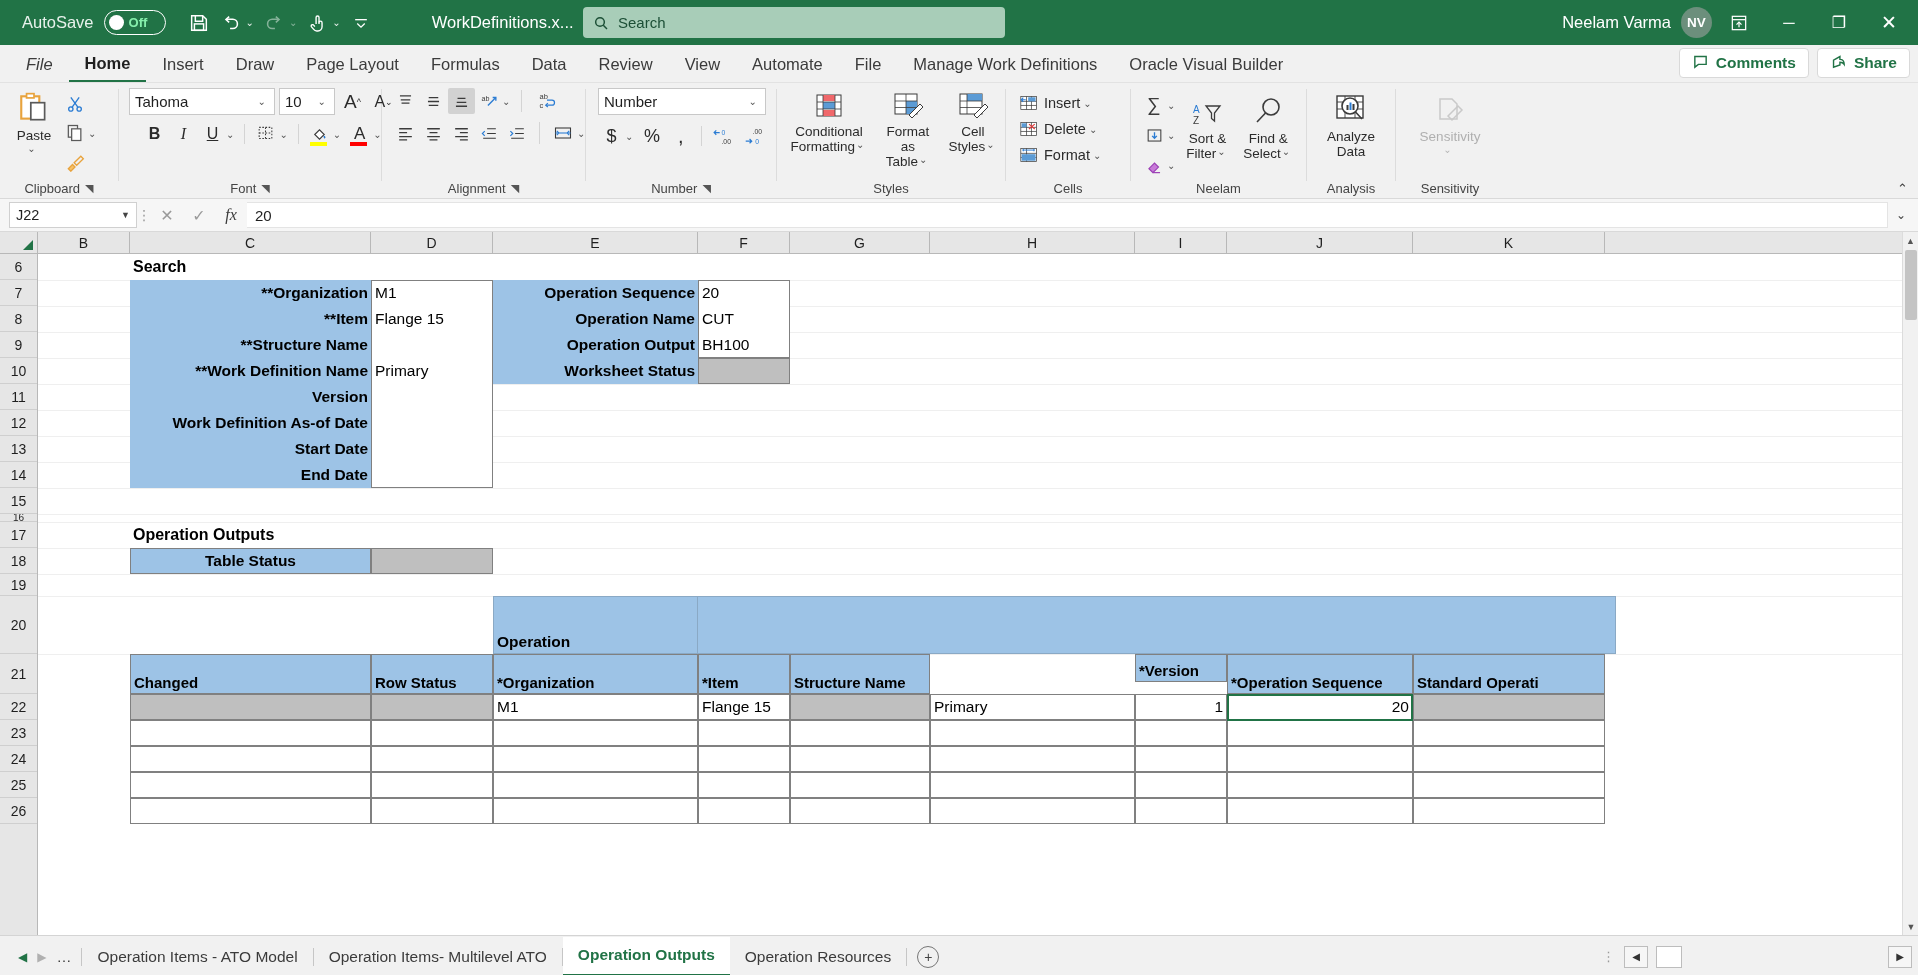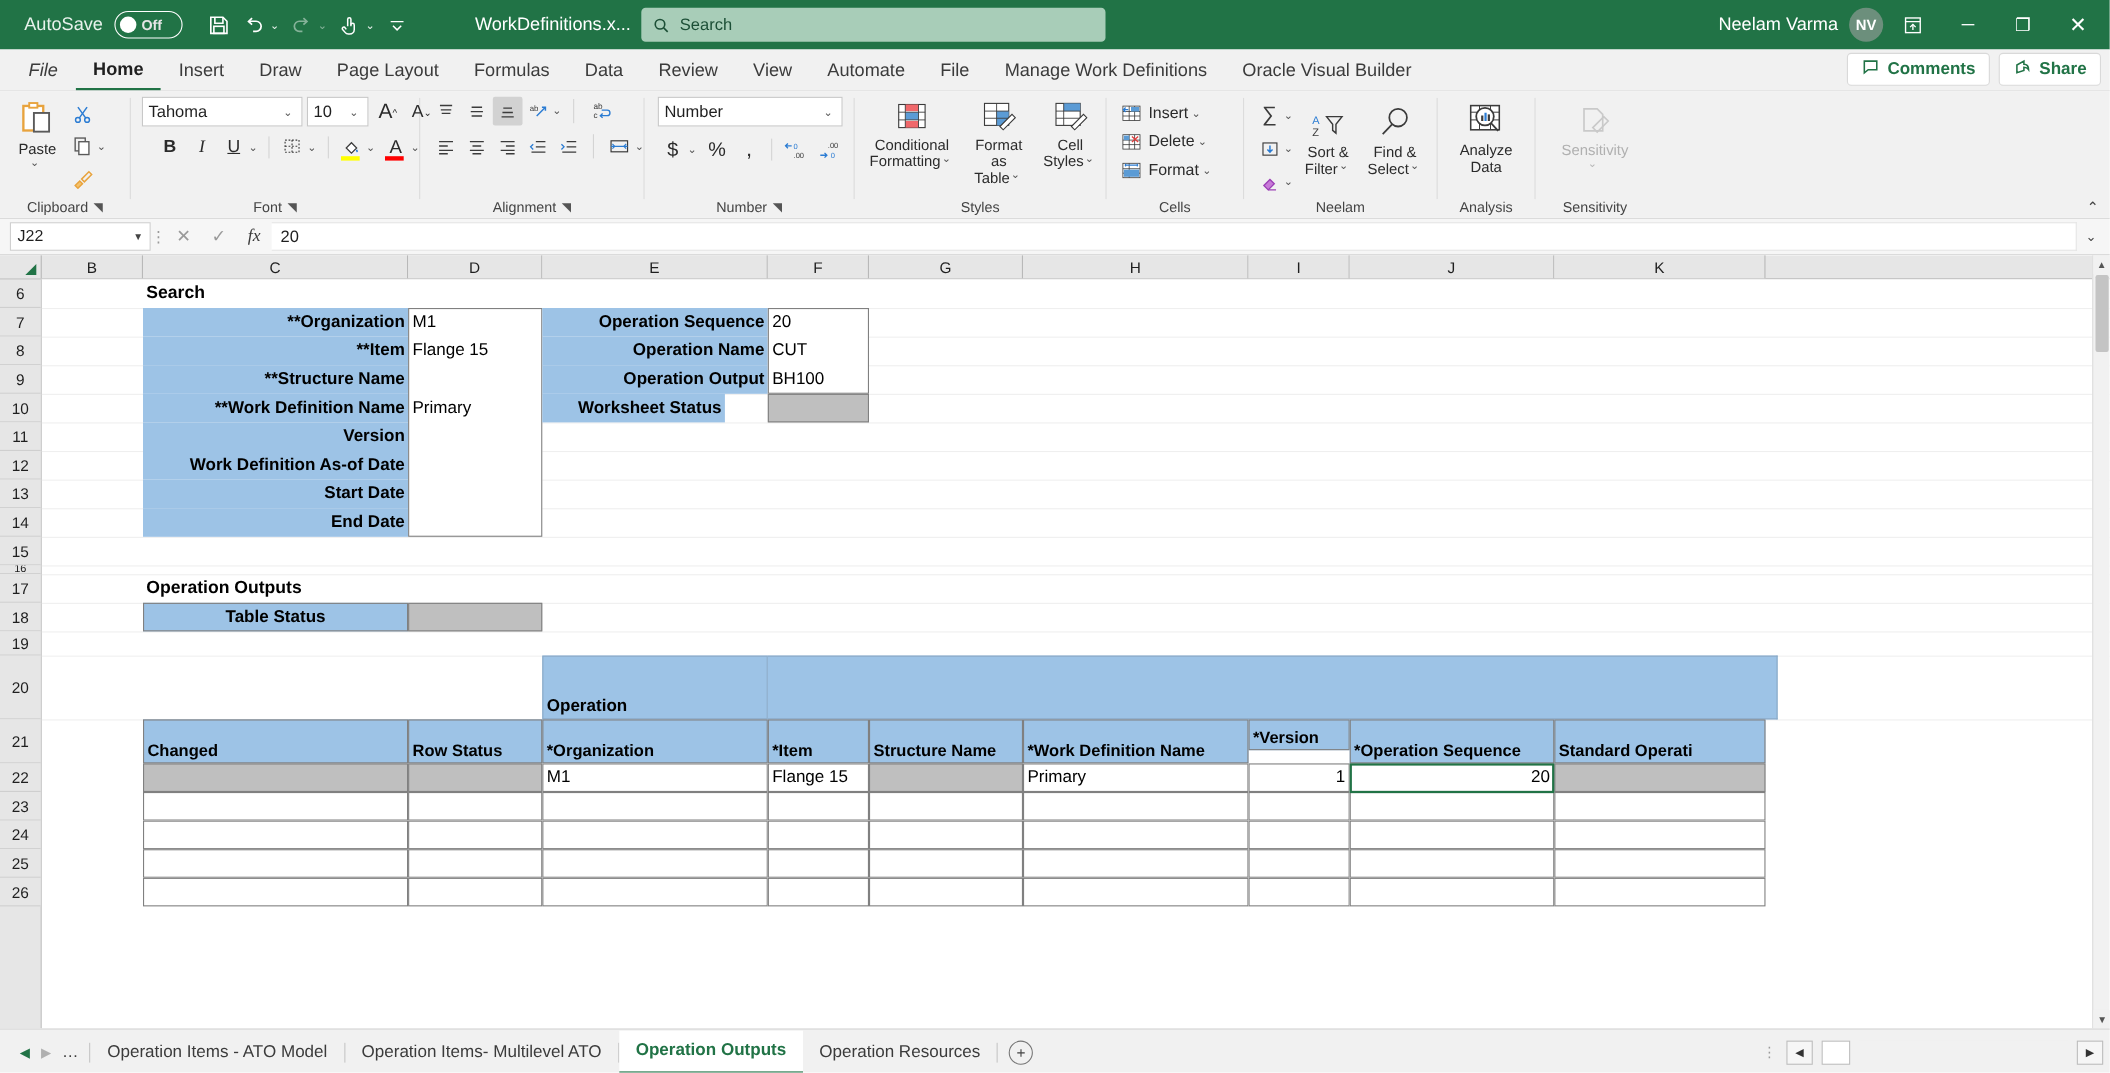--- a/index.html
+++ b/index.html
@@ -18,21 +18,21 @@
     color: #ffffff; position: relative;
   }
   .autosave-group { display: flex; align-items: center; margin-left: 22px; gap: 10px; }
   .autosave-label { font-size: 16.5px; color: #e8f2ec; }
   .toggle {
     width: 62px; height: 25px; border-radius: 13px;
     border: 1.6px solid #ffffff; display: flex; align-items: center;
     padding: 0 4px; gap: 5px;
   }
   .toggle-knob { width: 15px; height: 15px; border-radius: 50%; background: #ffffff; }
-  .toggle-text { font-size: 13px; color: #e5e5e5; font-weight: 600; }
+  .toggle-text { font-size: 13px; color: #86efac; font-weight: 600; }
 
   .tb-icons { display: flex; align-items: center; gap: 2px; margin-left: 18px; }
   .tb-btn {
     height: 34px; min-width: 30px; display: flex; align-items: center; justify-content: center;
     padding: 0 4px; border-radius: 3px; color: #ffffff;
   }
   .tb-btn.dim { opacity: .45; }
   .caret { font-size: 10px; opacity: .9; margin-left: -2px; padding-right:3px;}
 
   .doc-title {
@@ -851,42 +851,41 @@
       <div class="cell" style="left:334px;top:78px;width:120px;height:26px"></div>
       <div class="cell" style="left:334px;top:104px;width:120px;height:26px">Primary</div>
       <div class="cell" style="left:334px;top:130px;width:120px;height:26px"></div>
       <div class="cell" style="left:334px;top:156px;width:120px;height:26px"></div>
       <div class="cell" style="left:334px;top:182px;width:120px;height:26px"></div>
       <div class="cell" style="left:334px;top:208px;width:120px;height:26px"></div>
 
       <div class="cell bluehdr r" style="left:455px;top:26px;width:205px;height:26px">Operation Sequence</div>
       <div class="cell bluehdr r" style="left:455px;top:52px;width:205px;height:26px">Operation Name</div>
       <div class="cell bluehdr r" style="left:455px;top:78px;width:205px;height:26px">Operation Output</div>
-      <div class="cell bluehdr r" style="left:455px;top:104px;width:166px;height:26px">Worksheet Status</div>
+      <div class="cell bluehdr r" style="left:455px;top:104px;width:205px;height:26px">Worksheet Status</div>
 
       <div class="cell whitecell" style="left:660px;top:26px;width:92px;height:78px;border:1px solid #808080"></div>
       <div class="cell" style="left:661px;top:26px;width:90px;height:26px">20</div>
       <div class="cell" style="left:661px;top:52px;width:90px;height:26px">CUT</div>
       <div class="cell" style="left:661px;top:78px;width:90px;height:26px">BH100</div>
       <div class="cell grayfill bd" style="left:660px;top:104px;width:92px;height:26px"></div>
 
       <div class="cell sectiontitle" style="left:92px;top:268px;width:241px;height:26px">Operation Outputs</div>
 
       <div class="cell bluehdr bd" style="left:92px;top:294px;width:241px;height:26px;justify-content:center">Table Status</div>
       <div class="cell grayfill bd" style="left:333px;top:294px;width:122px;height:26px"></div>
 
       <div class="cell bluehdr" style="left:455px;top:342px;width:205px;height:58px;align-items:flex-end;padding-bottom:2px;border:1px solid #8aa9c5">Operation</div>
       <div class="cell bluehdr" style="left:660px;top:342px;width:918px;height:58px;border:1px solid #8aa9c5;border-left:none"></div>
 
       <div class="cell tblhdr" style="left:92px;top:400px;width:241px;height:40px">Changed</div>
       <div class="cell tblhdr" style="left:333px;top:400px;width:122px;height:40px">Row Status</div>
       <div class="cell tblhdr" style="left:455px;top:400px;width:205px;height:40px">*Organization</div>
       <div class="cell tblhdr" style="left:660px;top:400px;width:92px;height:40px">*Item</div>
       <div class="cell tblhdr" style="left:752px;top:400px;width:140px;height:40px">Structure Name</div>
-      <div class="cell tblhdr" style="left:892px;top:400px;width:205px;height:40px">*Work Definition Name</div>
       <div class="cell tblhdr" style="left:1097px;top:400px;width:92px;height:28px">*Version</div>
       <div class="cell tblhdr" style="left:1189px;top:400px;width:186px;height:40px">*Operation Sequence</div>
       <div class="cell tblhdr" style="left:1375px;top:400px;width:192px;height:40px">Standard Operati</div>
 
       <div class="cell grayfill bd" style="left:92px;top:440px;width:241px;height:26px"></div>
       <div class="cell grayfill bd" style="left:333px;top:440px;width:122px;height:26px"></div>
       <div class="cell whitecell bd" style="left:455px;top:440px;width:205px;height:26px">M1</div>
       <div class="cell whitecell bd" style="left:660px;top:440px;width:92px;height:26px">Flange 15</div>
       <div class="cell grayfill bd" style="left:752px;top:440px;width:140px;height:26px"></div>
       <div class="cell whitecell bd" style="left:892px;top:440px;width:205px;height:26px">Primary</div>

